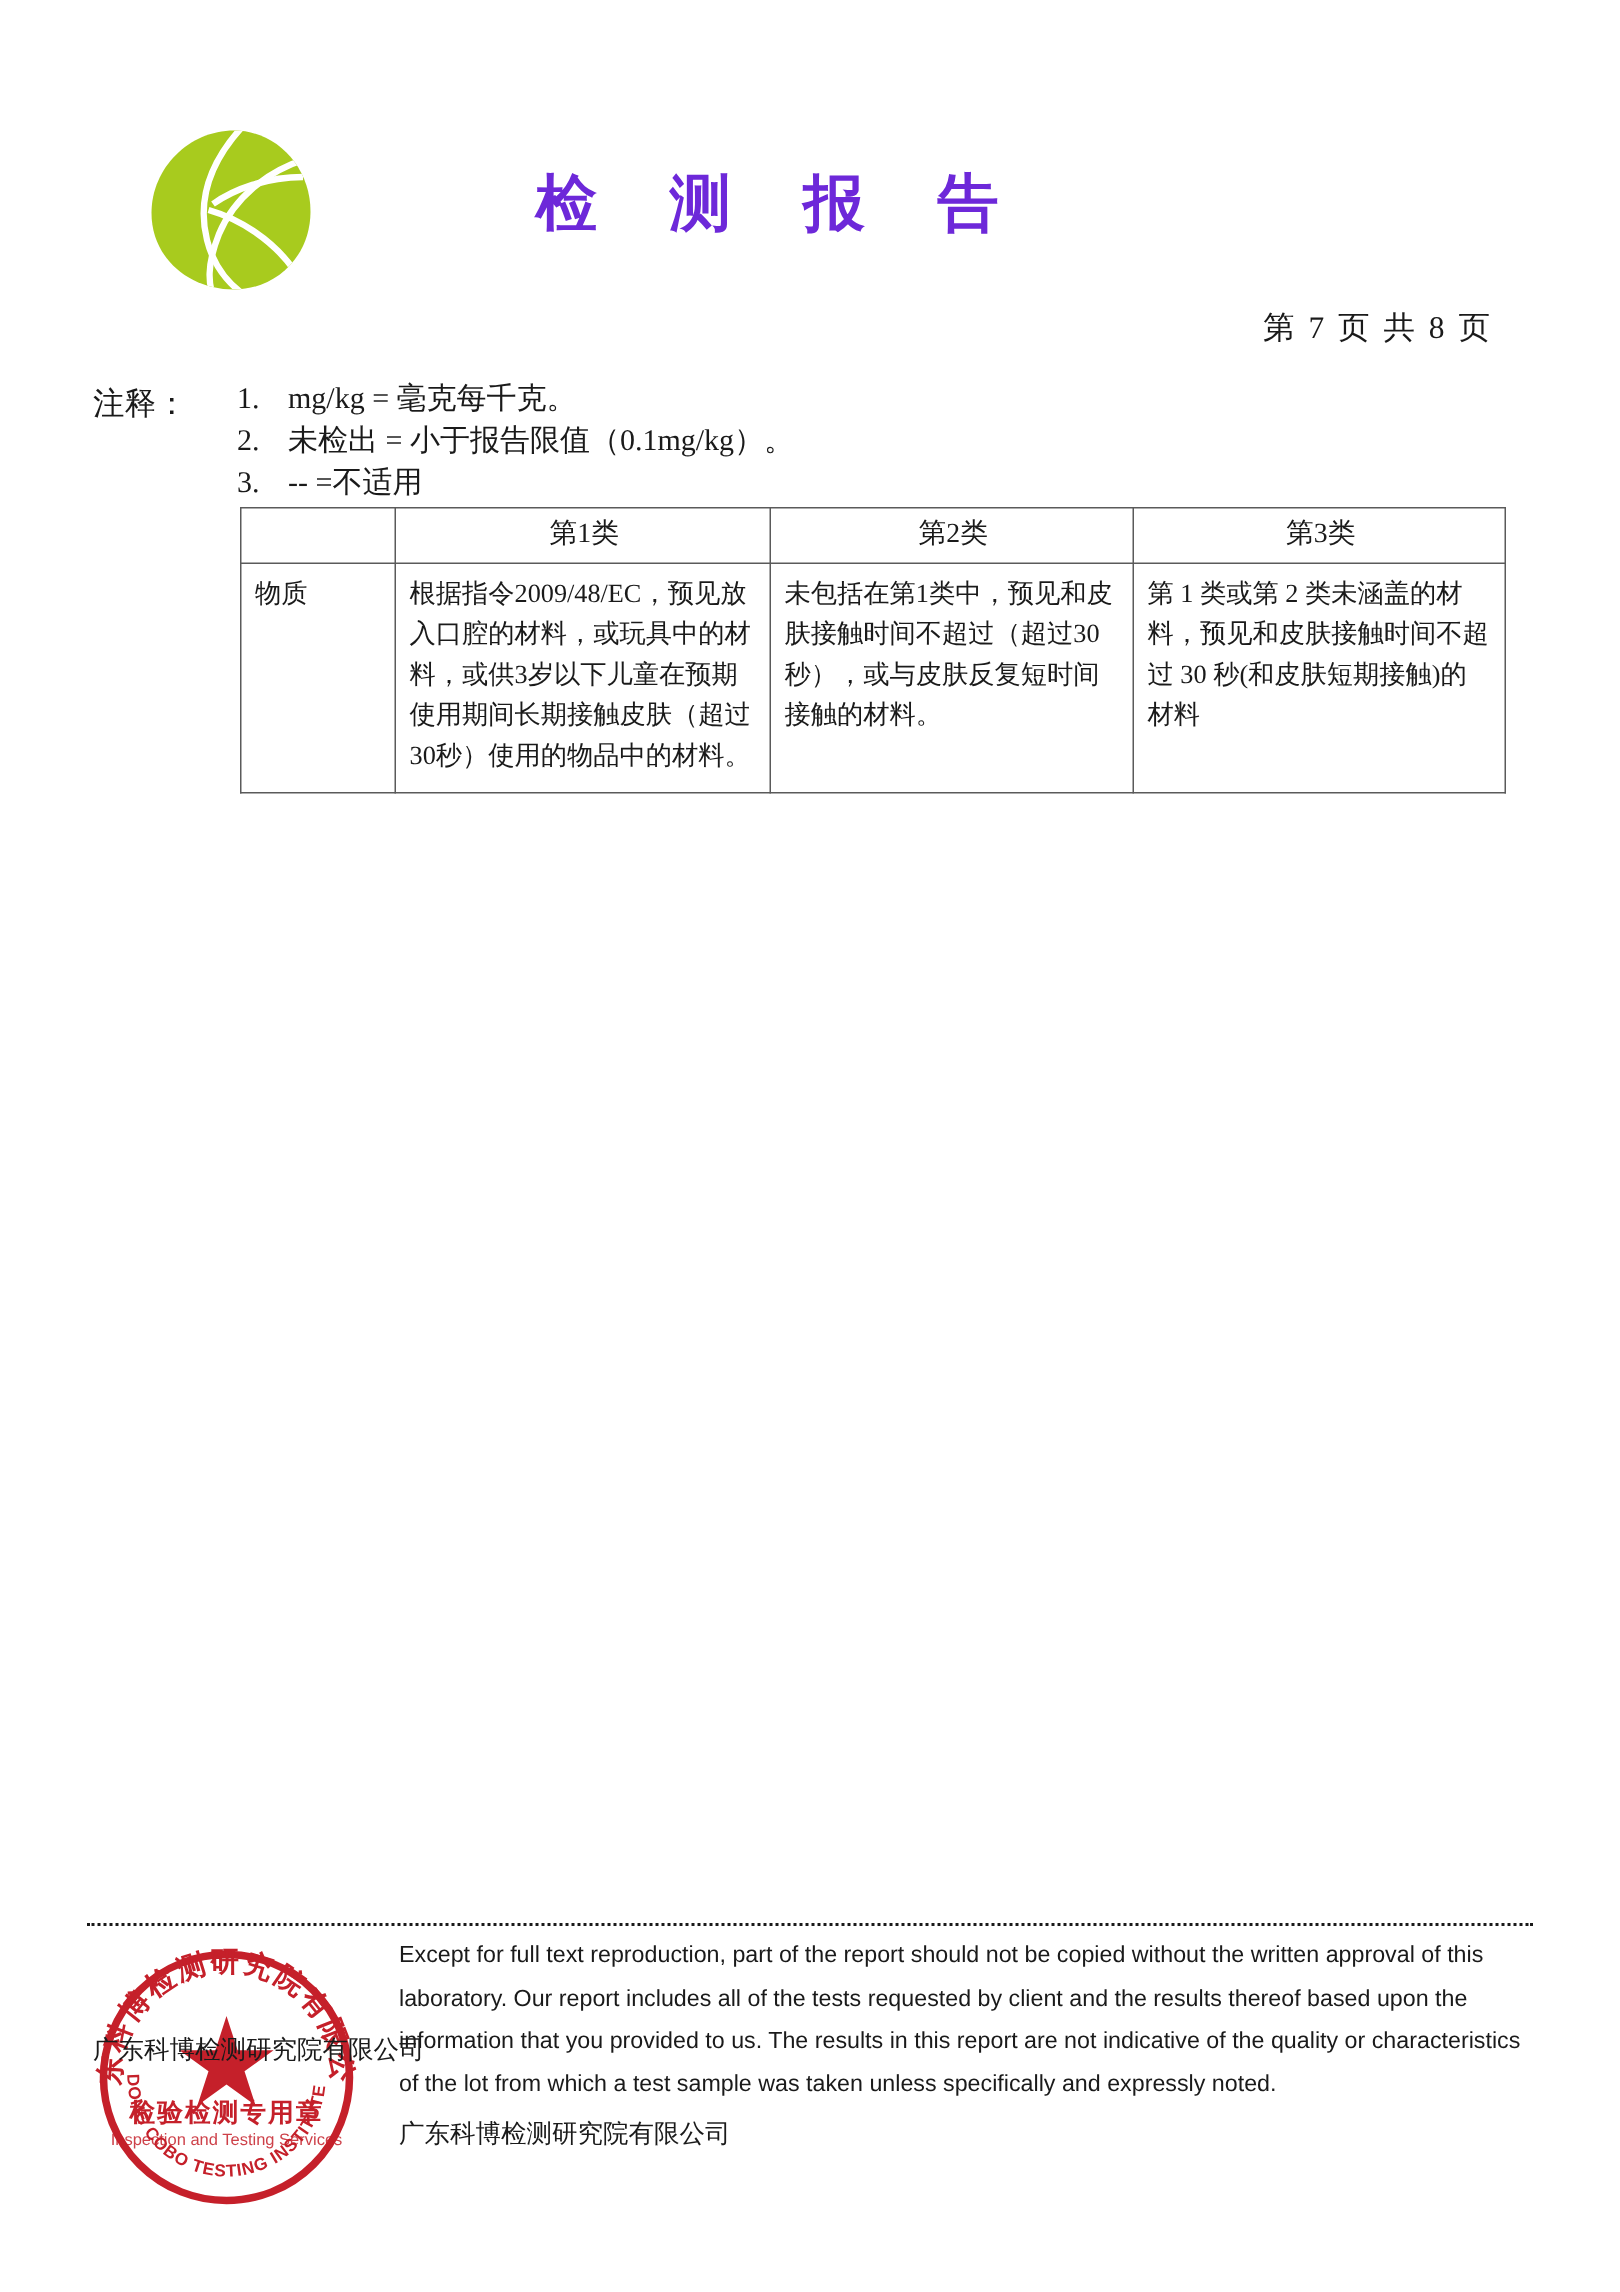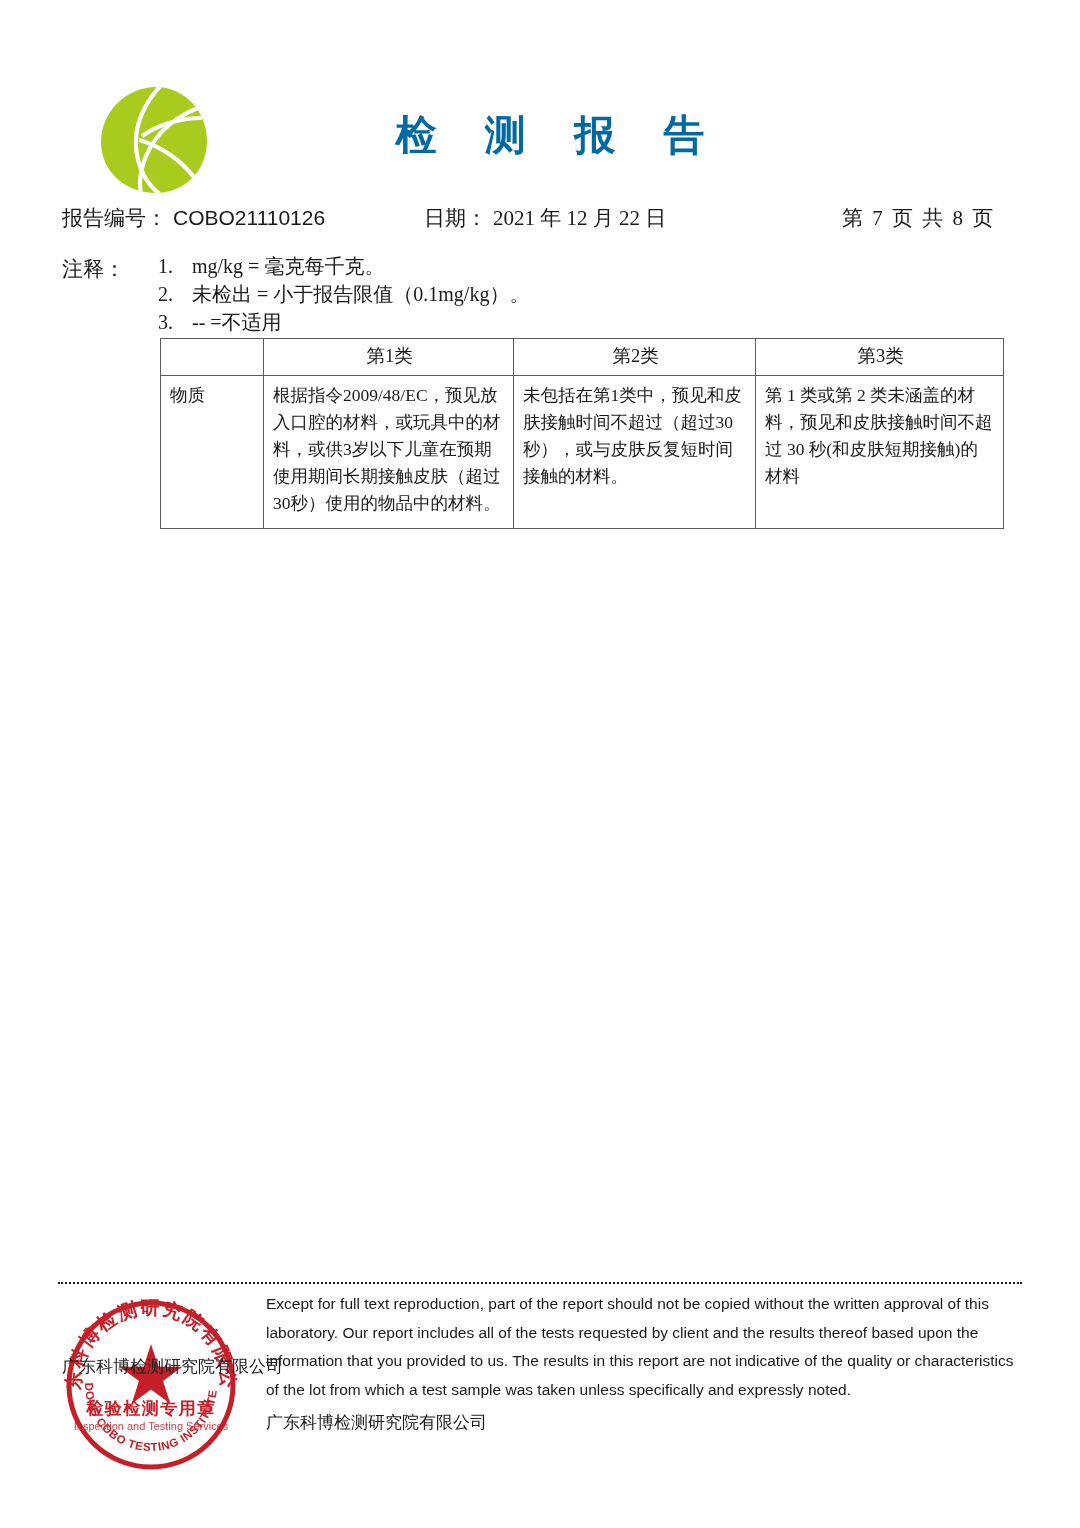--- a/index.html
+++ b/index.html
@@ -25,27 +25,26 @@
   }
   #logo {
     position: absolute;
     left: 98px; top: 84px;
     width: 112px; height: 112px;
   }
   #report-title {
     position: absolute;
     left: 340px; top: 108px;
     width: 420px;
-    text-align: center;
     font-family: "DejaVu Serif", "Liberation Serif", serif;
     font-size: 41px;
     font-weight: bold;
     letter-spacing: 17px;
     text-indent: 17px;
-    color: #0369a1;
+    color: #6d28d9;
     white-space: nowrap;
   }
 
   
   #meta-line {
     position: absolute;
     left: 0; top: 204px;
     width: 1080px;
     height: 34px;
     font-size: 21px;
@@ -221,26 +220,20 @@
         <path d="M41 56 C62 62 84 76 98 96"></path>
         <path d="M44 52 C58 42 80 34 104 34"></path>
       </g>
     </svg>
   </div>
 
   <div id="report-title">检 测 报 告</div>
 </div>
 
 <div id="meta-line">
-  <div id="meta-report-no">
-    <span class="meta-label">报告编号：</span><span class="num">COBO21110126</span>
-  </div>
-  <div id="meta-date">
-    <span class="meta-label">日期：</span><span>2021 年 12 月 22 日</span>
-  </div>
   <div id="meta-page">第 7 页  共 8 页</div>
 </div>
 
 <div id="notes">
   <div id="notes-label">注释：</div>
   <div id="notes-list">
     <div class="note-item">
       <span class="note-idx">1.</span>
       <span class="note-text">mg/kg = 毫克每千克。</span>
     </div>

